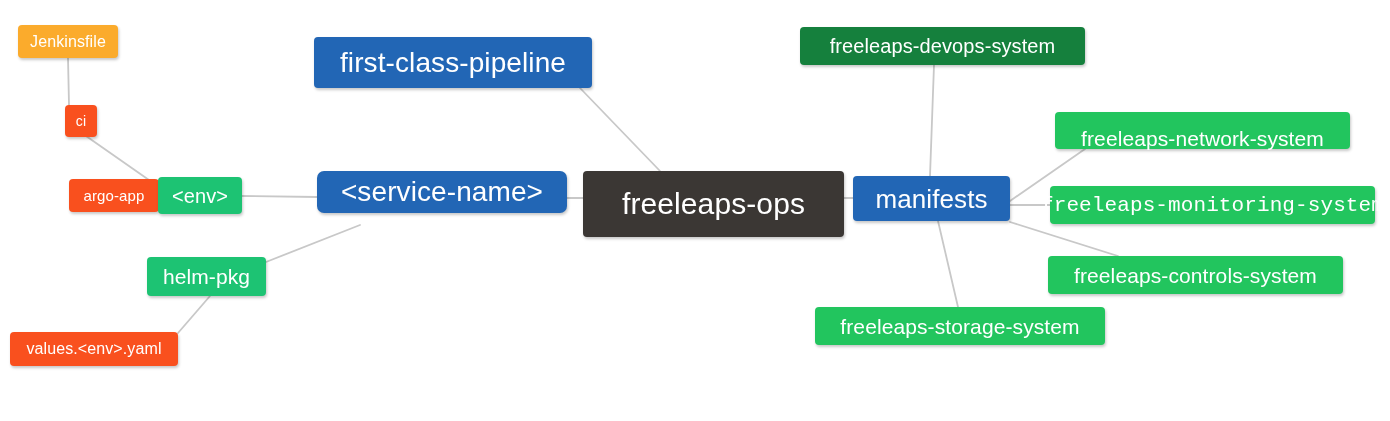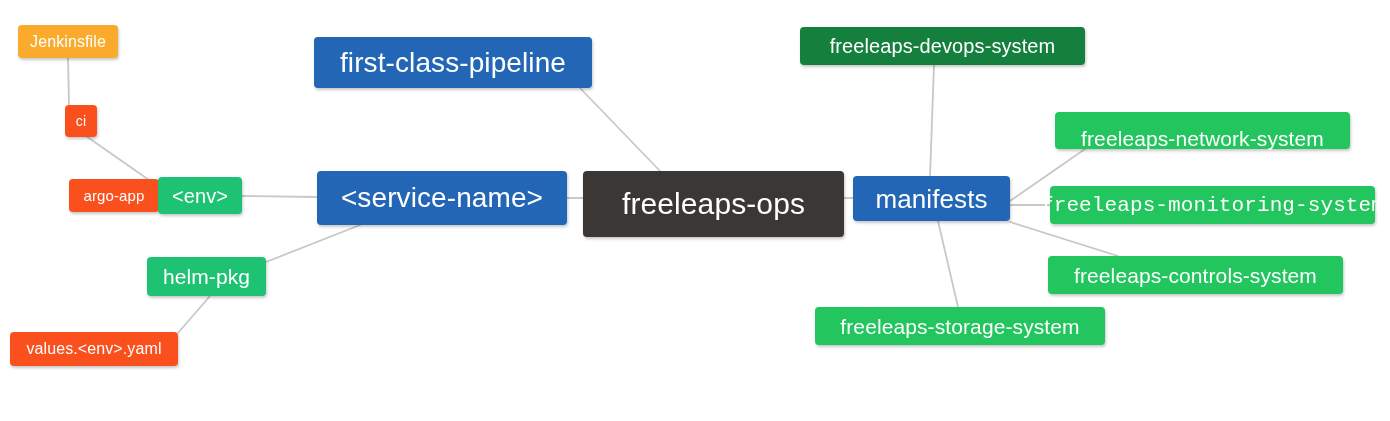--- a/index.html
+++ b/index.html
@@ -74,21 +74,21 @@
       </div>
       <div class="node" style="left: 147px; top: 257px; width: 119px; height: 39px; background: rgb(29, 195, 115); font-size: 21px;">
         <span class="node-label">helm-pkg</span>
       </div>
       <div class="node" style="left: 10px; top: 332px; width: 168px; height: 34px; background: rgb(249, 80, 30); font-size: 16px;">
         <span class="node-label">values.&lt;env&gt;.yaml</span>
       </div>
       <div class="node" style="left: 314px; top: 37px; width: 278px; height: 51px; background: rgb(34, 102, 181); font-size: 28px;">
         <span class="node-label">first-class-pipeline</span>
       </div>
-      <div class="node" style="left: 317px; top: 171px; width: 250px; height: 54px; background: rgb(34, 102, 181); font-size: 28px;">
+      <div class="node" style="left: 317px; top: 171px; width: 250px; height: 42px; background: rgb(34, 102, 181); font-size: 28px; border-radius: 7px;">
         <span class="node-label">&lt;service-name&gt;</span>
       </div>
       <div class="node" style="left: 583px; top: 171px; width: 261px; height: 66px; background: rgb(59, 55, 52); font-size: 30px;">
         <span class="node-label">freeleaps-ops</span>
       </div>
       <div class="node" style="left: 853px; top: 176px; width: 157px; height: 45px; background: rgb(34, 102, 181); font-size: 26px;">
         <span class="node-label">manifests</span>
       </div>
       <div class="node" style="left: 800px; top: 27px; width: 285px; height: 38px; background: #15803d; font-size: 20px;">
         <span class="node-label">freeleaps-devops-system</span>

